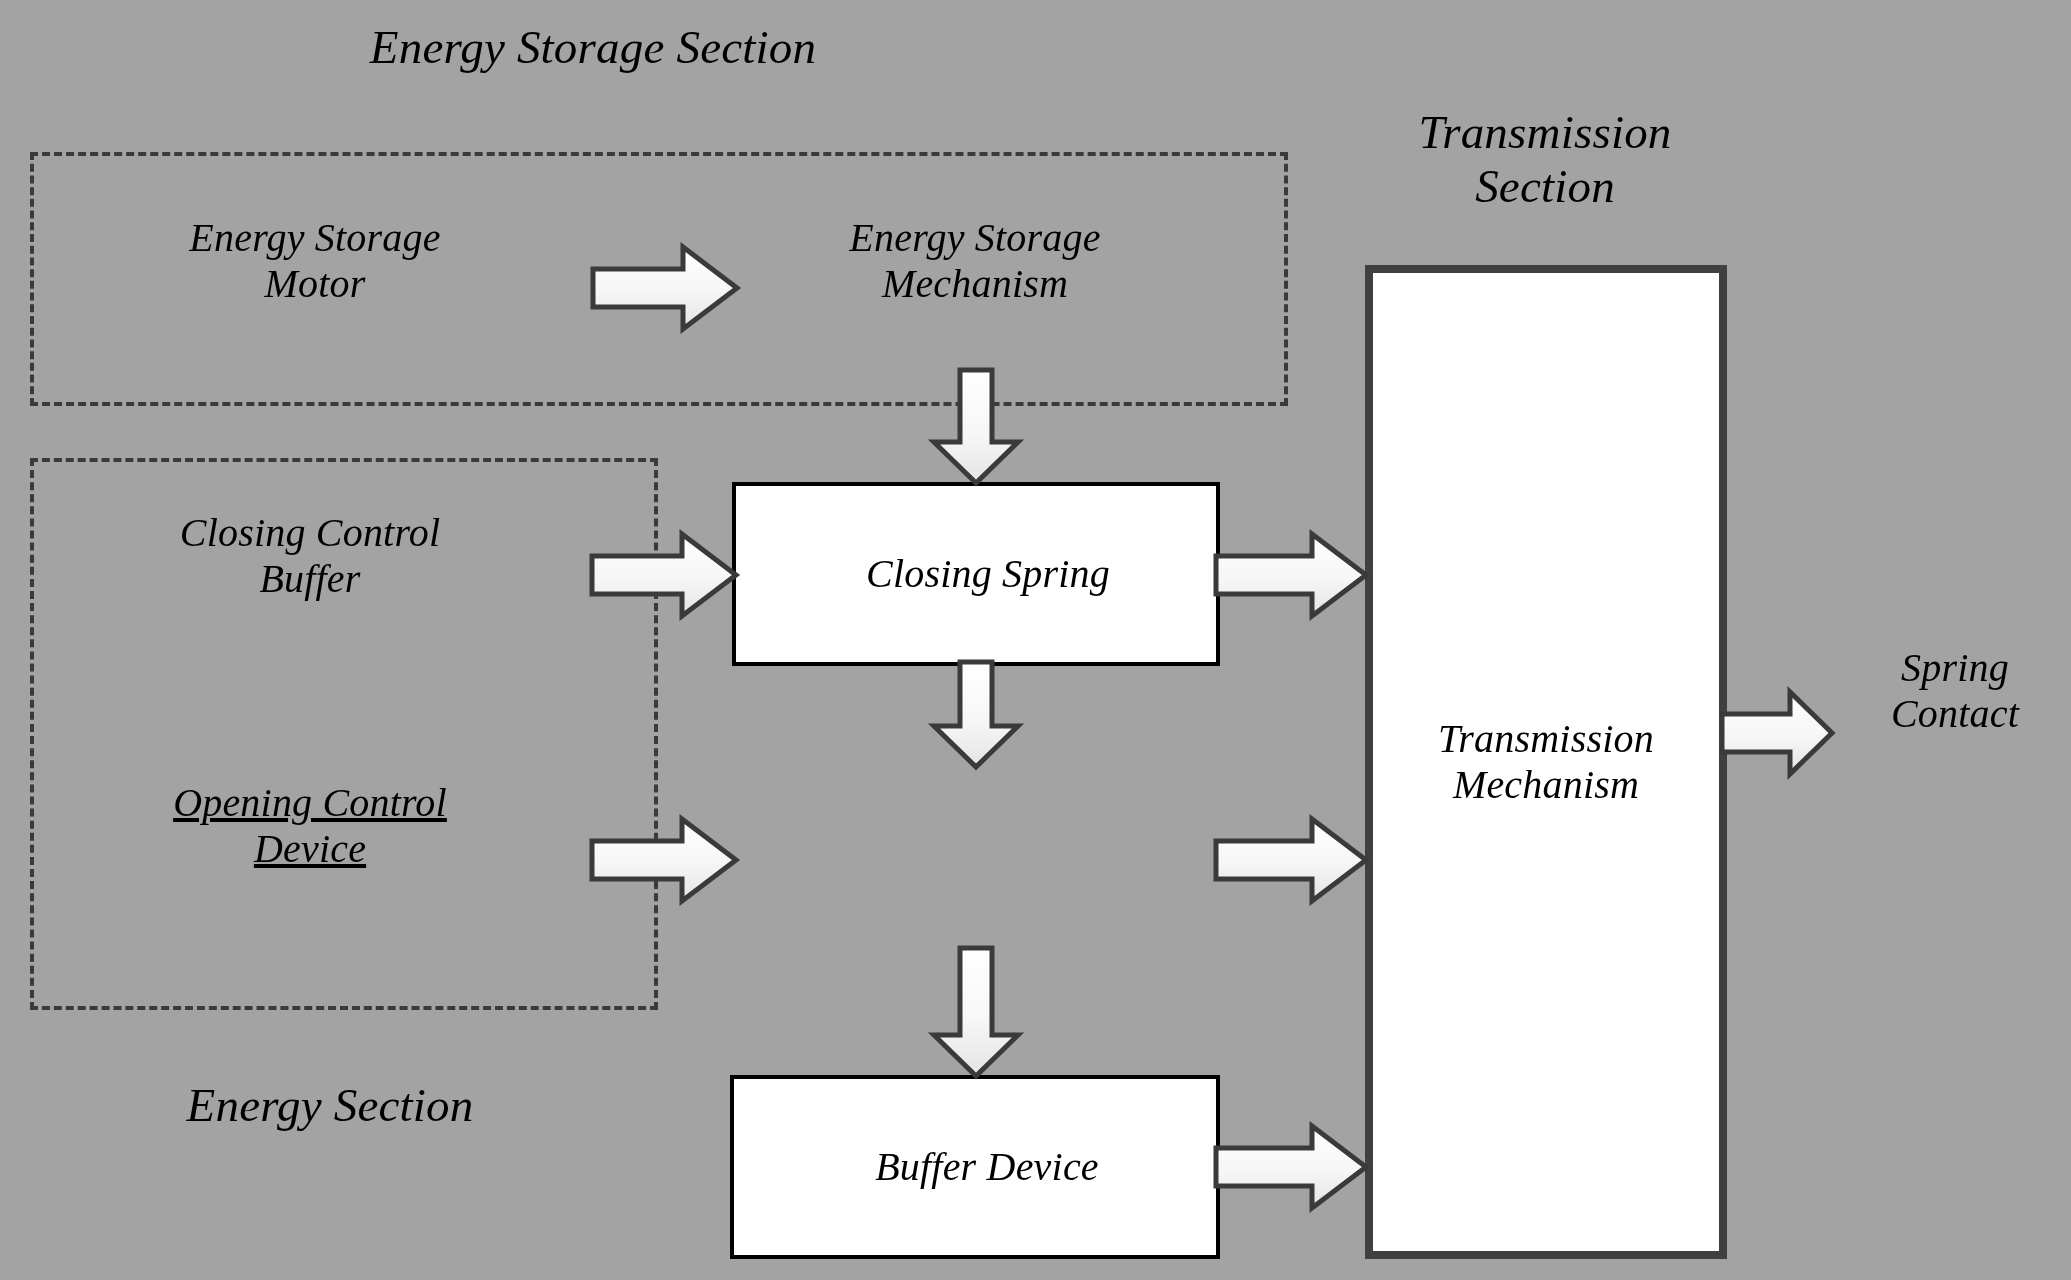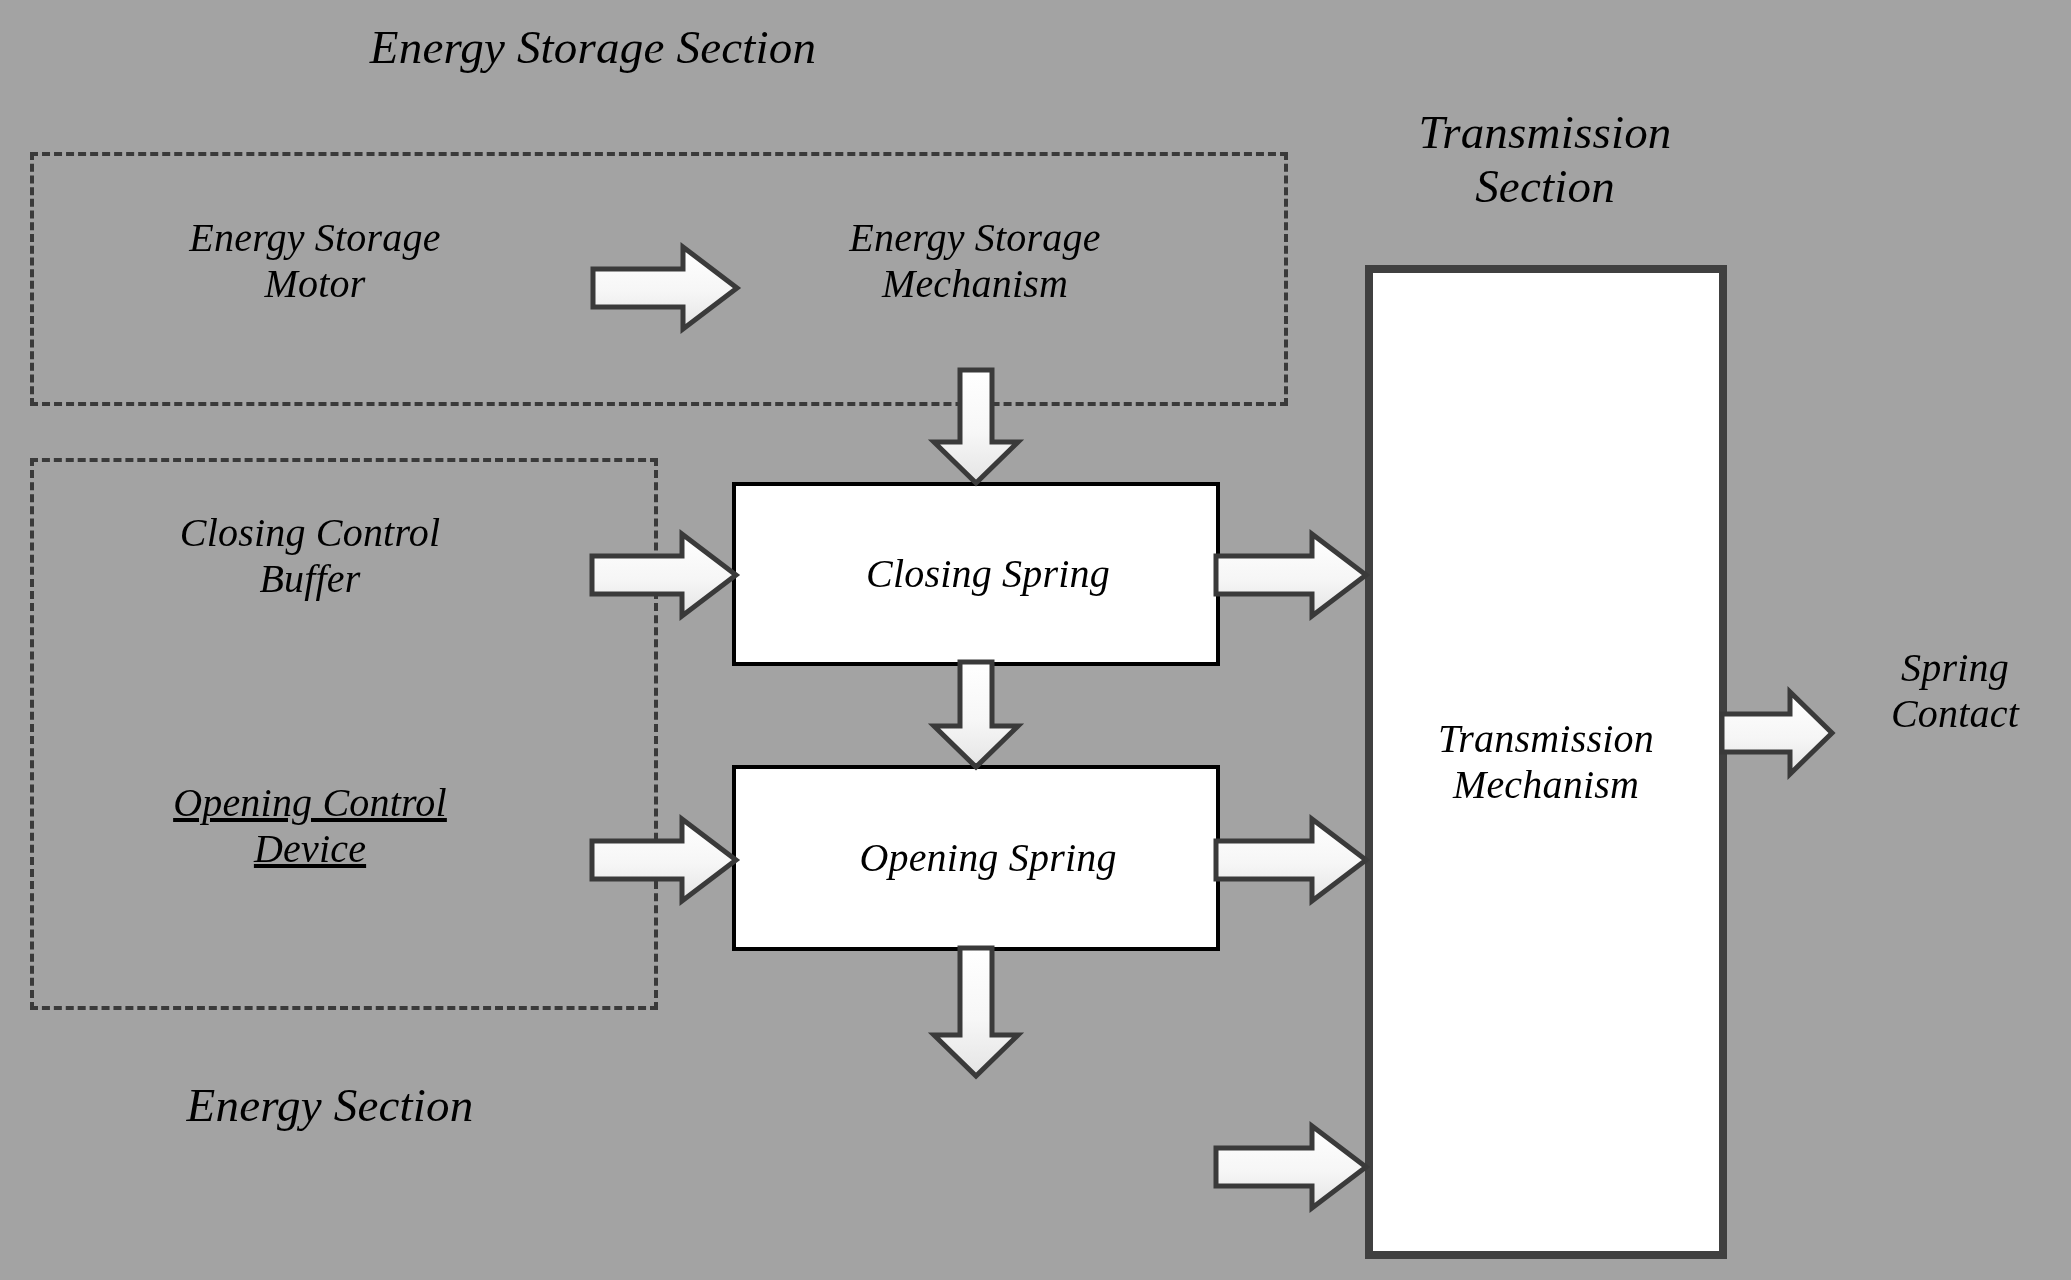--- a/index.html
+++ b/index.html
@@ -113,24 +113,24 @@
   <div class="lbl" style="left:90px; top:510px; width:440px;">Closing Control
 Buffer</div>
 
   <div class="lbl" style="left:90px; top:780px; width:440px;text-decoration:underline;">Opening Control
 Device</div>
 
   <div class="solid-box" style="left:732px; top:482px; width:488px; height:184px;">
     <span class="lbl">Closing Spring</span>
   </div>
 
-  <div class="solid-box" style="left:732px; top:765px; width:488px; height:186px;">
-    <span class="lbl">Opening Spring</span>
+
+  <div class="solid-box" style="left:730px; top:1075px; width:490px; height:184px;">
+    <span class="lbl">Buffer Device</span>
   </div>
-
 
   <div class="thick-box" style="left:1365px; top:265px; width:362px; height:994px;">
     <span class="lbl">Transmission
 Mechanism</span>
   </div>
 
   <div class="lbl" style="left:1840px; top:645px; width:230px;">Spring
 Contact</div>
 
   <div class="arrow" style="left:593px; top:243px;">

